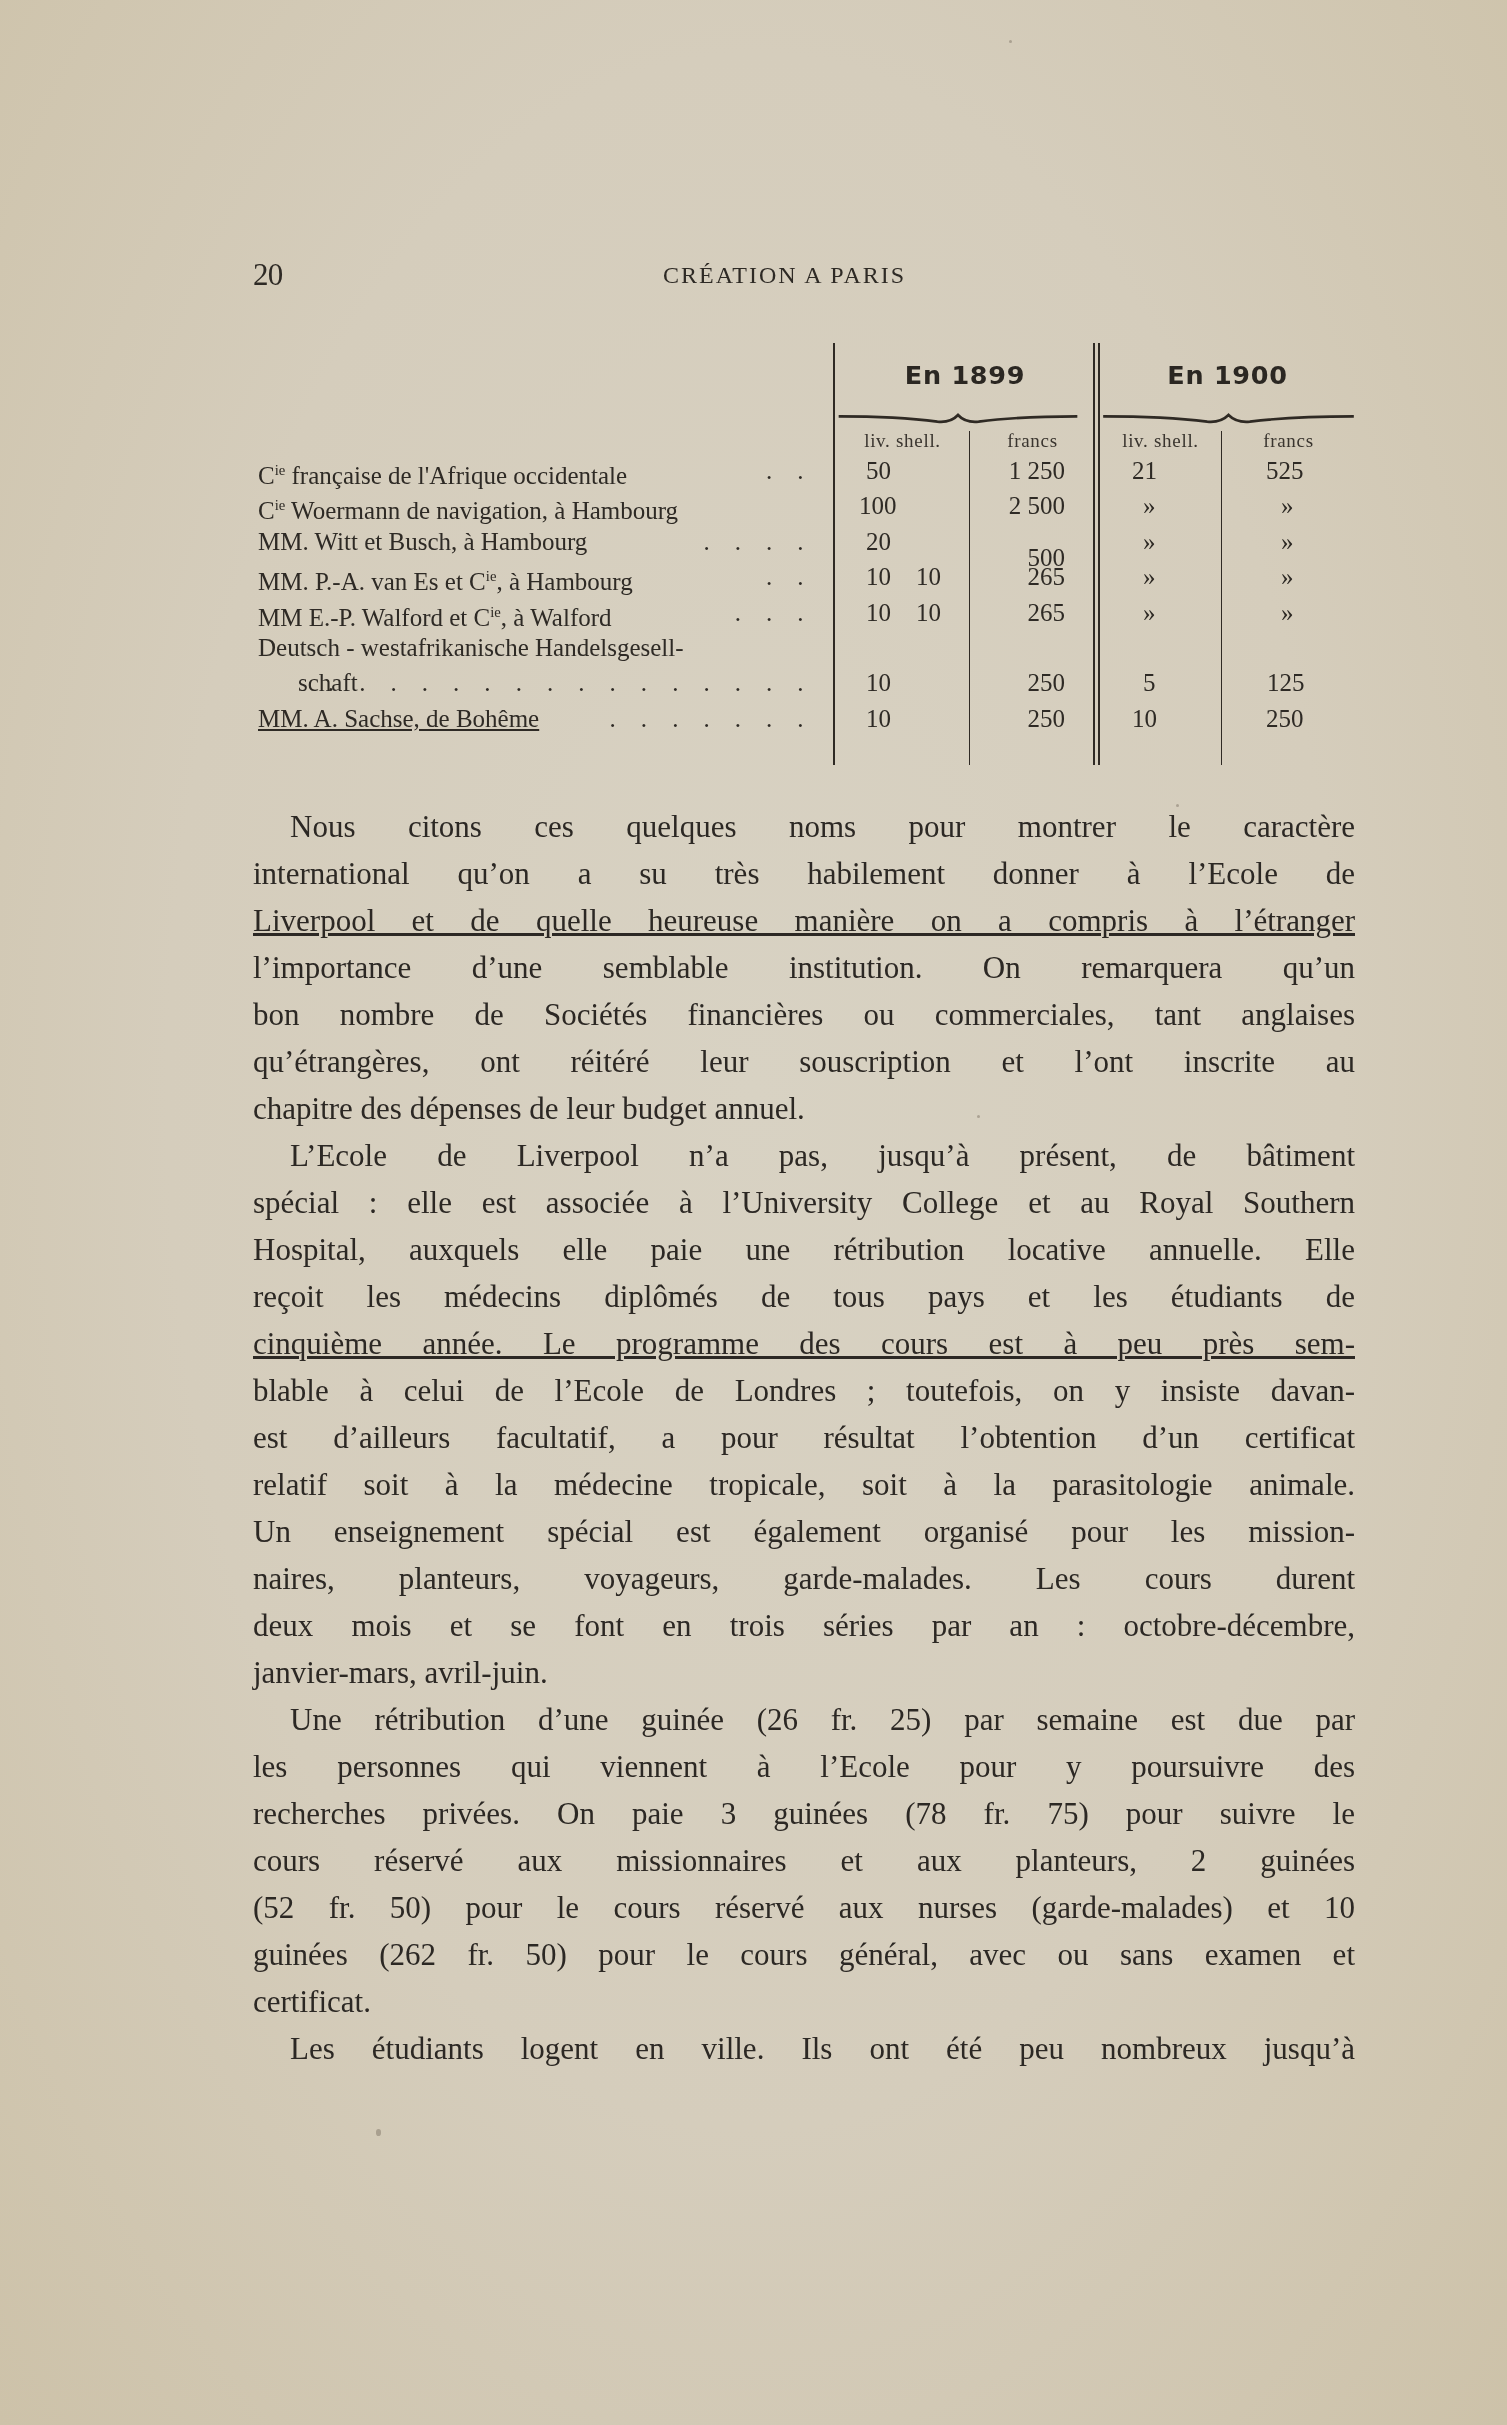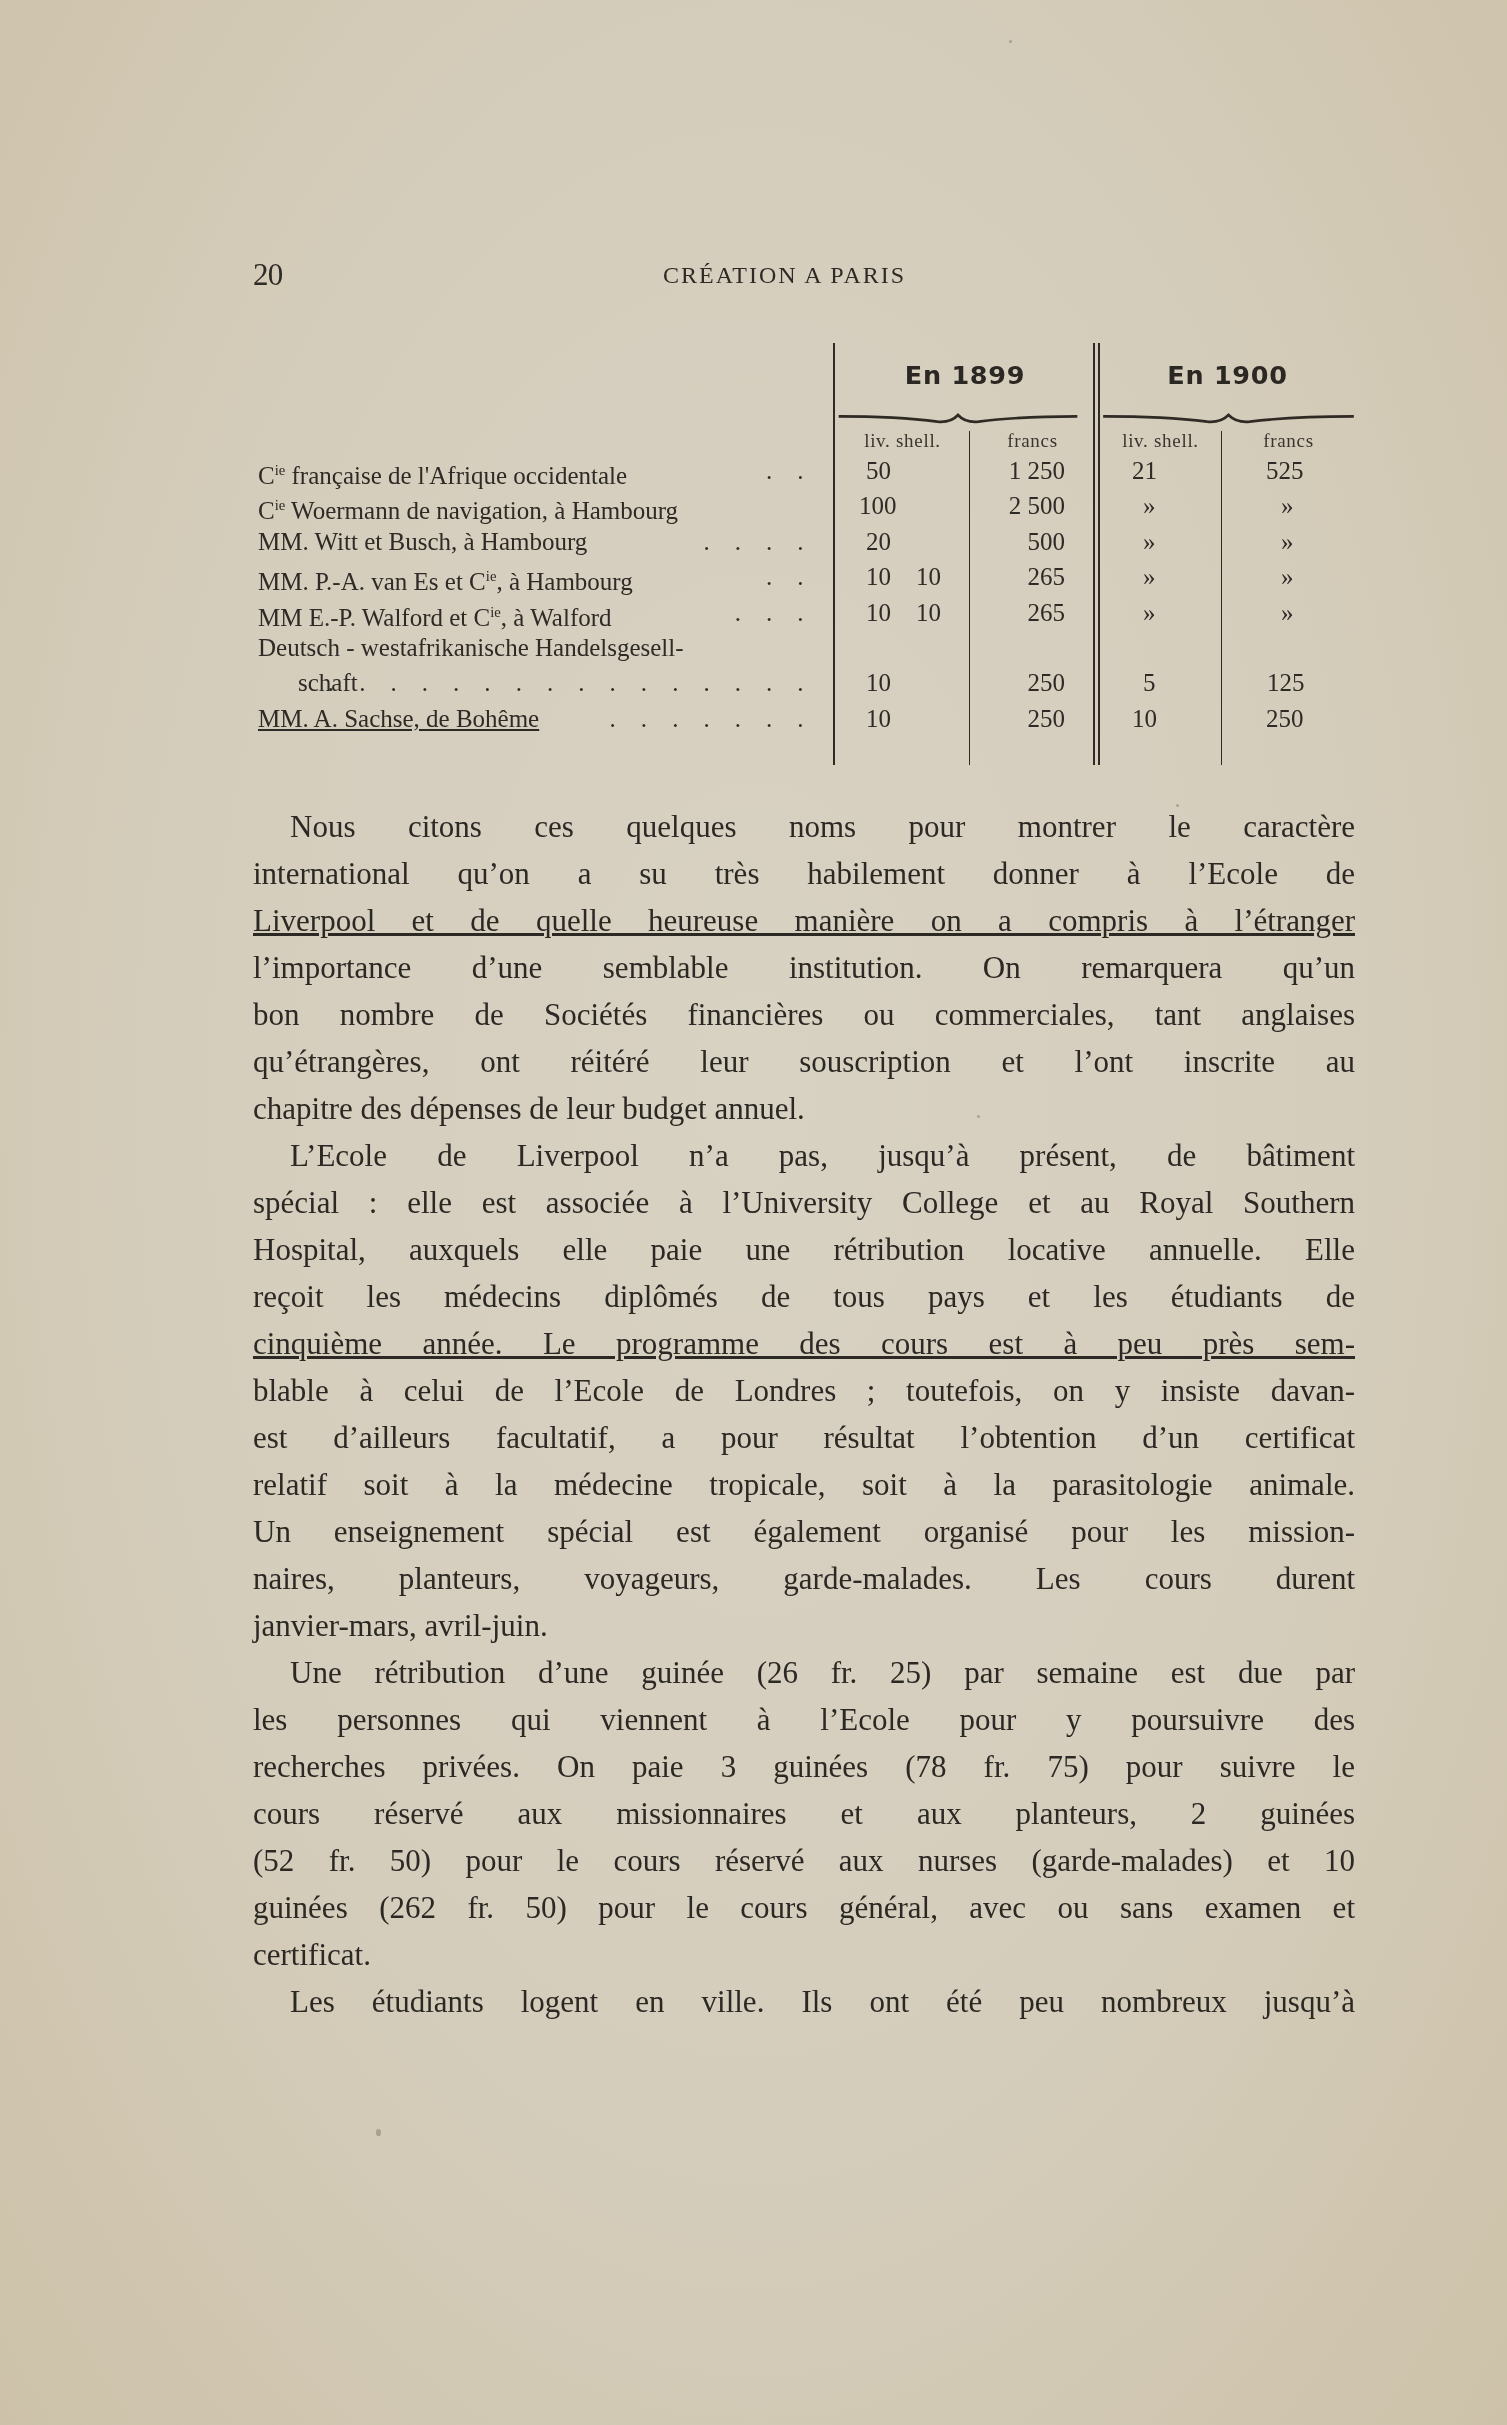--- a/index.html
+++ b/index.html
@@ -183,21 +183,21 @@
     <div class="cell" style="left:859px; top:488px;">100</div>
     <div class="cell right" style="left:971px; width:94px; top:488px;">2 500</div>
     <div class="cell" style="left:1143px; top:488px;">»</div>
     <div class="cell" style="left:1281px; top:488px;">»</div>
 
     <div class="row-label" style="top:524px;">
       <span>MM. Witt et Busch, à Hambourg</span>
       <span class="dots">. . . .</span>
     </div>
     <div class="cell" style="left:866px; top:524px;">20</div>
-    <div class="cell right" style="left:971px; width:94px; top:524px;">500</div>
+    <div class="cell right" style="left:971px; width:94px; top:540px;">500</div>
     <div class="cell" style="left:1143px; top:524px;">»</div>
     <div class="cell" style="left:1281px; top:524px;">»</div>
 
     <div class="row-label" style="top:559px;">
       <span>MM. P.-A. van Es et C</span><sup style="font-size:14.7px;">ie</sup><span>, à Hambourg</span>
       <span class="dots">. .</span>
     </div>
     <div class="cell" style="left:866px; top:559px;">10</div>
     <div class="cell" style="left:916px; top:559px;">10</div>
     <div class="cell right" style="left:971px; width:94px; top:559px;">265</div>
@@ -250,20 +250,21 @@
       <div style="text-indent:37px; text-align-last:justify;">L’Ecole de Liverpool n’a pas, jusqu’à présent, de bâtiment</div>
       <div style="text-align-last:justify;">spécial : elle est associée à l’University College et au Royal Southern</div>
       <div style="text-align-last:justify;">Hospital, auxquels elle paie une rétribution locative annuelle. Elle</div>
       <div style="text-align-last:justify;">reçoit les médecins diplômés de tous pays et les étudiants de</div>
       <div style="text-align-last:justify;text-decoration:underline;">cinquième année. Le programme des cours est à peu près sem-</div>
       <div style="text-align-last:justify;">blable à celui de l’Ecole de Londres ; toutefois, on y insiste davan-</div>
       <div style="text-align-last:justify;">est d’ailleurs facultatif, a pour résultat l’obtention d’un certificat</div>
       <div style="text-align-last:justify;">relatif soit à la médecine tropicale, soit à la parasitologie animale.</div>
       <div style="text-align-last:justify;">Un enseignement spécial est également organisé pour les mission-</div>
       <div style="text-align-last:justify;">naires, planteurs, voyageurs, garde-malades. Les cours durent</div>
+      <div style="text-align-last:justify;">deux mois et se font en trois séries par an : octobre-décembre,</div>
       <div>janvier-mars, avril-juin.</div>
     </div>
     <div>
       <div style="text-indent:37px; text-align-last:justify;">Une rétribution d’une guinée (26 fr. 25) par semaine est due par</div>
       <div style="text-align-last:justify;">les personnes qui viennent à l’Ecole pour y poursuivre des</div>
       <div style="text-align-last:justify;">recherches privées. On paie 3 guinées (78 fr. 75) pour suivre le</div>
       <div style="text-align-last:justify;">cours réservé aux missionnaires et aux planteurs, 2 guinées</div>
       <div style="text-align-last:justify;">(52 fr. 50) pour le cours réservé aux nurses (garde-malades) et 10</div>
       <div style="text-align-last:justify;">guinées (262 fr. 50) pour le cours général, avec ou sans examen et</div>
       <div>certificat.</div>

